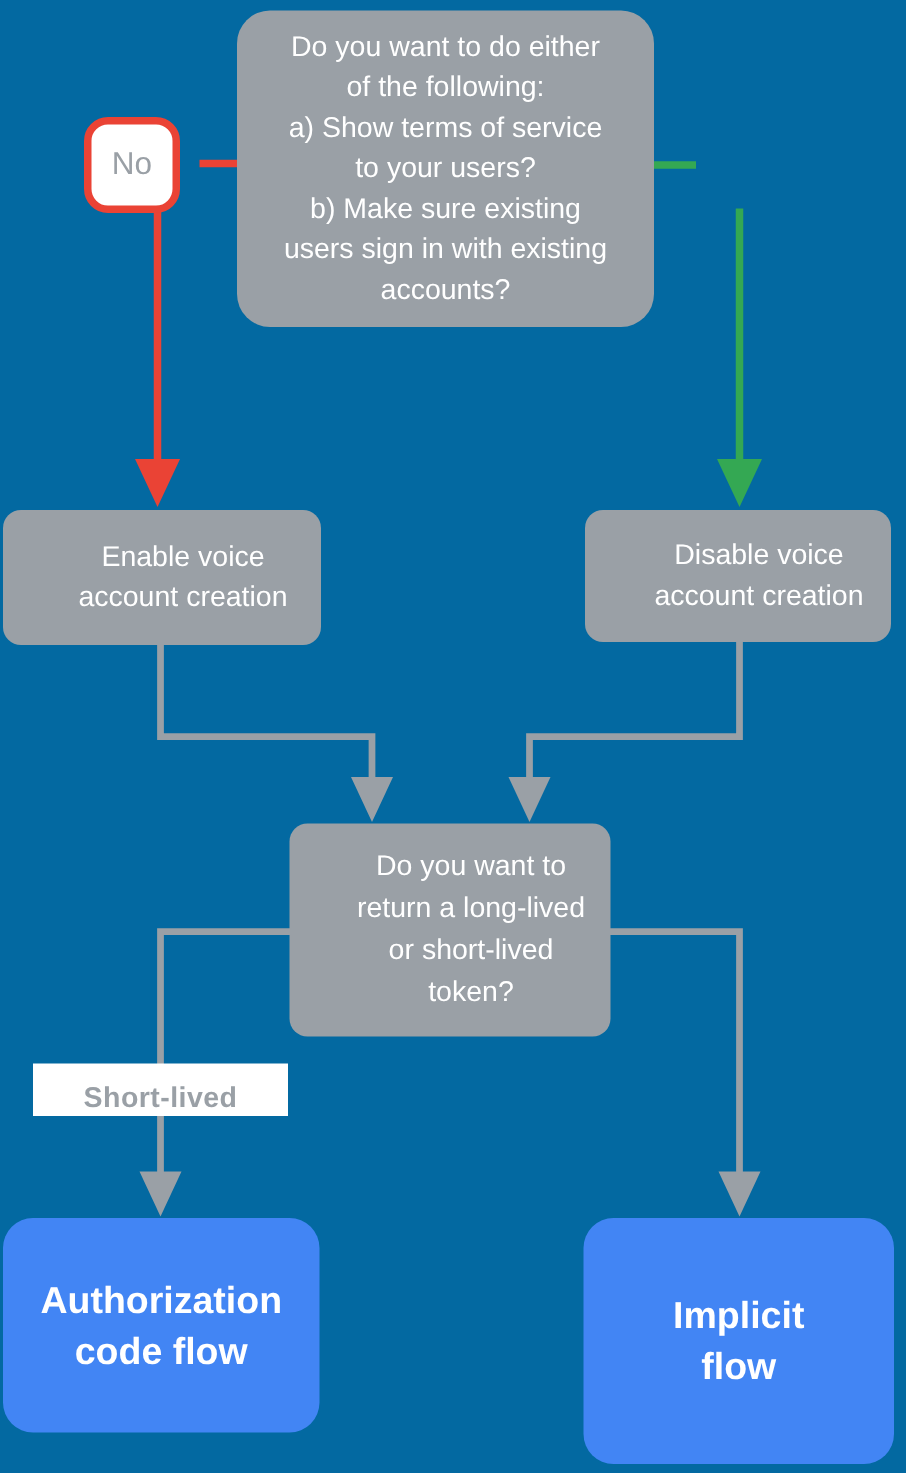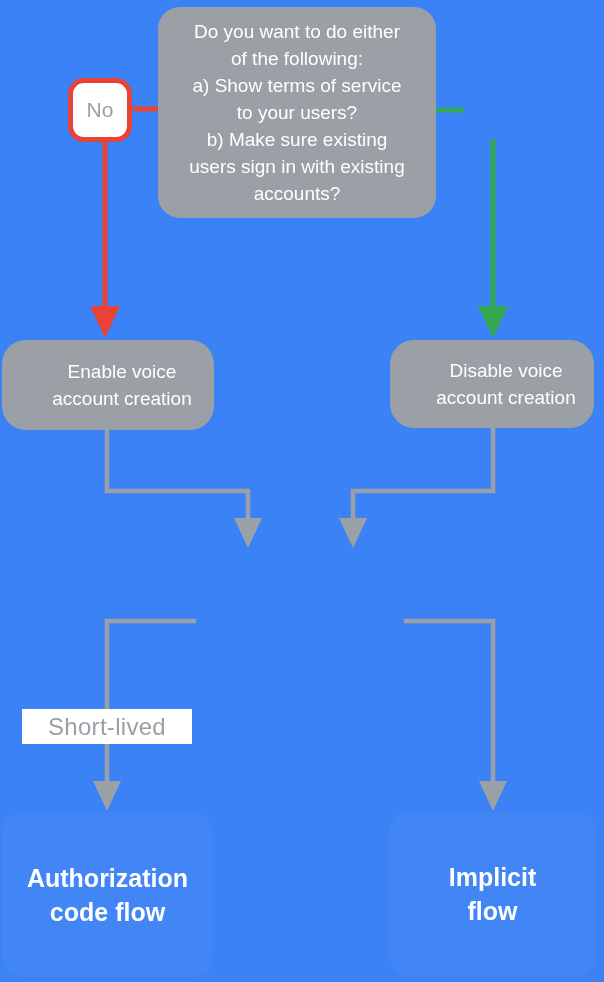--- a/index.html
+++ b/index.html
@@ -4,21 +4,21 @@
 <style>
   html, body {
     margin: 0;
     padding: 0;
     background: #ffffff;
   }
   .stage {
     position: relative;
     width: 604px;
     height: 982px;
-    background: #3b82f6;
+    background: #0369a1;
     font-family: "Liberation Sans", "DejaVu Sans", sans-serif;
     overflow: hidden;
   }
   .connectors {
     position: absolute;
     left: 0;
     top: 0;
     width: 604px;
     height: 982px;
   }
@@ -29,21 +29,21 @@
     justify-content: center;
     text-align: center;
     box-sizing: border-box;
   }
   .node .txt {
     white-space: pre-line;
   }
   .gray-node {
     background: #9AA0A6;
     color: #ffffff;
-    border-radius: 24px;
+    border-radius: 12px;
     font-size: 19px;
     line-height: 27px;
     padding-left: 28px;
   }
   .top-question {
     left: 158px; top: 7px;
     width: 278px; height: 211px;
     border-radius: 22px;
     padding: 6px 10px;
   }
@@ -63,54 +63,55 @@
   .badge {
     background: #ffffff;
     border-radius: 16px;
     width: 64px; height: 64px;
     color: #9AA0A6;
     font-size: 21px;
     font-weight: 500;
     border: 5px solid #000;
   }
   .badge-no {
-    left: 68px; top: 78px;
+    left: 56px; top: 78px;
     border-color: #EA4335;
     text-align: center;
   }
   .badge-yes {
     left: 461px; top: 78px;
     border-color: #34A853;
   }
   .edge-label {
     background: #ffffff;
     color: #9AA0A6;
-    font-size: 24px;
-    font-weight: 400;
+    font-size: 19px;
+    font-weight: 700;
     letter-spacing: 0.3px;
+    align-items: flex-end;
   }
   .label-short {
     left: 22px; top: 709px;
     width: 170px; height: 35px;
   }
   .label-long {
     left: 411px; top: 708px;
     width: 169px; height: 36px;
   }
   .blue-node {
     background: #4285F4;
     color: #ffffff;
     border-radius: 20px;
     font-size: 25px;
     font-weight: 700;
     line-height: 34px;
   }
   .blue-left {
     left: 2px; top: 812px;
-    width: 211px; height: 165px;
+    width: 211px; height: 143px;
   }
   .blue-right {
     left: 389px; top: 812px;
     width: 207px; height: 164px;
   }
 </style>
 </head>
 <body>
 
 <div class="stage">
@@ -166,20 +167,26 @@
 
   <div class="node gray-node enable-node">
     <span class="txt">Enable voice
 account creation</span>
   </div>
   <div class="node gray-node disable-node">
     <span class="txt">Disable voice
 account creation</span>
   </div>
 
+  <div class="node gray-node token-question">
+    <span class="txt">Do you want to
+return a long-lived
+or short-lived
+token?</span>
+  </div>
 
   <div class="node edge-label label-short">
     <span class="txt">Short-lived</span>
   </div>
 
   <div class="node blue-node blue-left">
     <span class="txt">Authorization
 code flow</span>
   </div>
   <div class="node blue-node blue-right">

